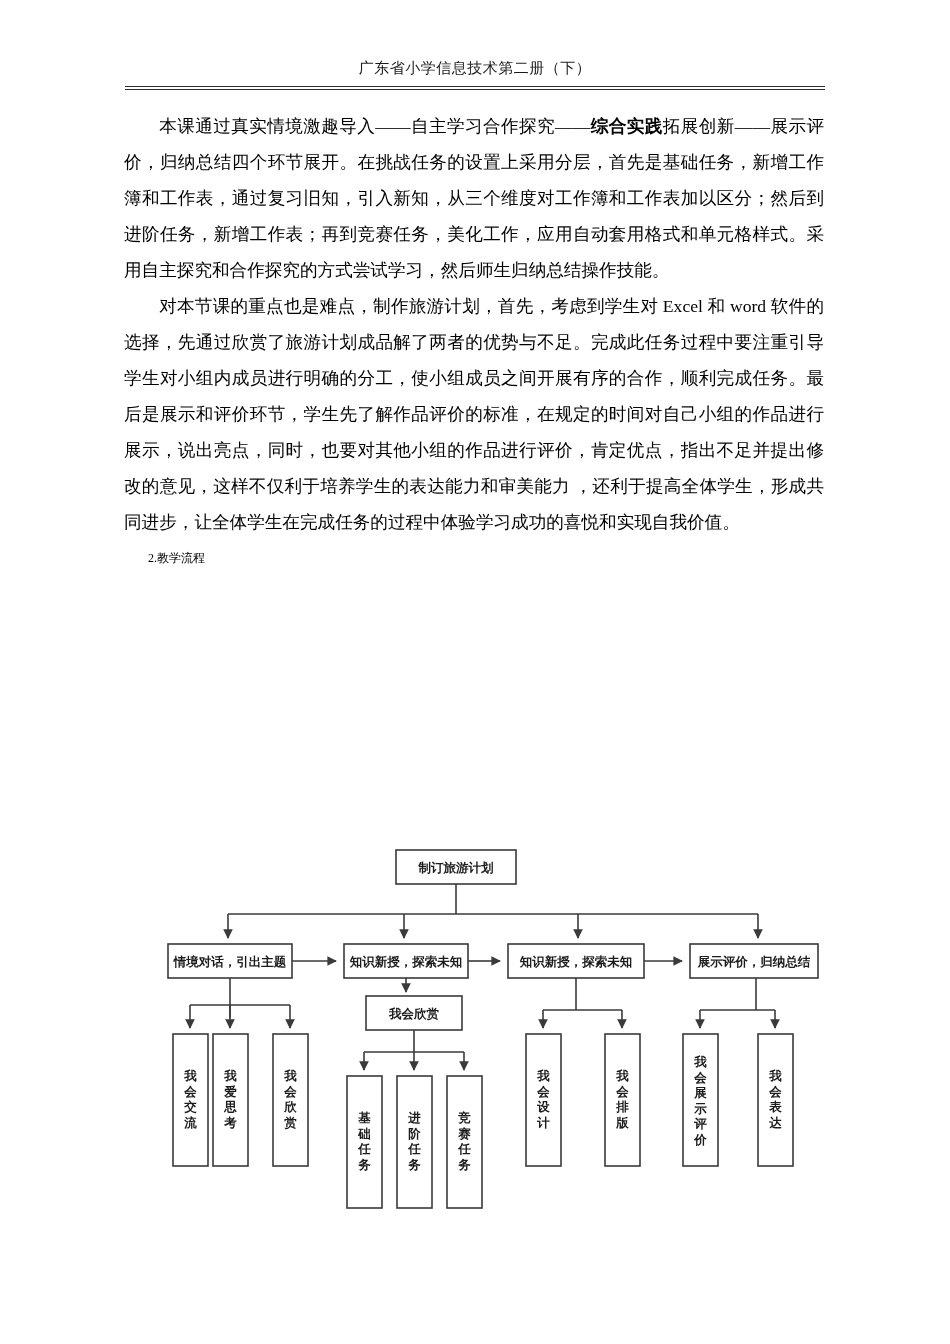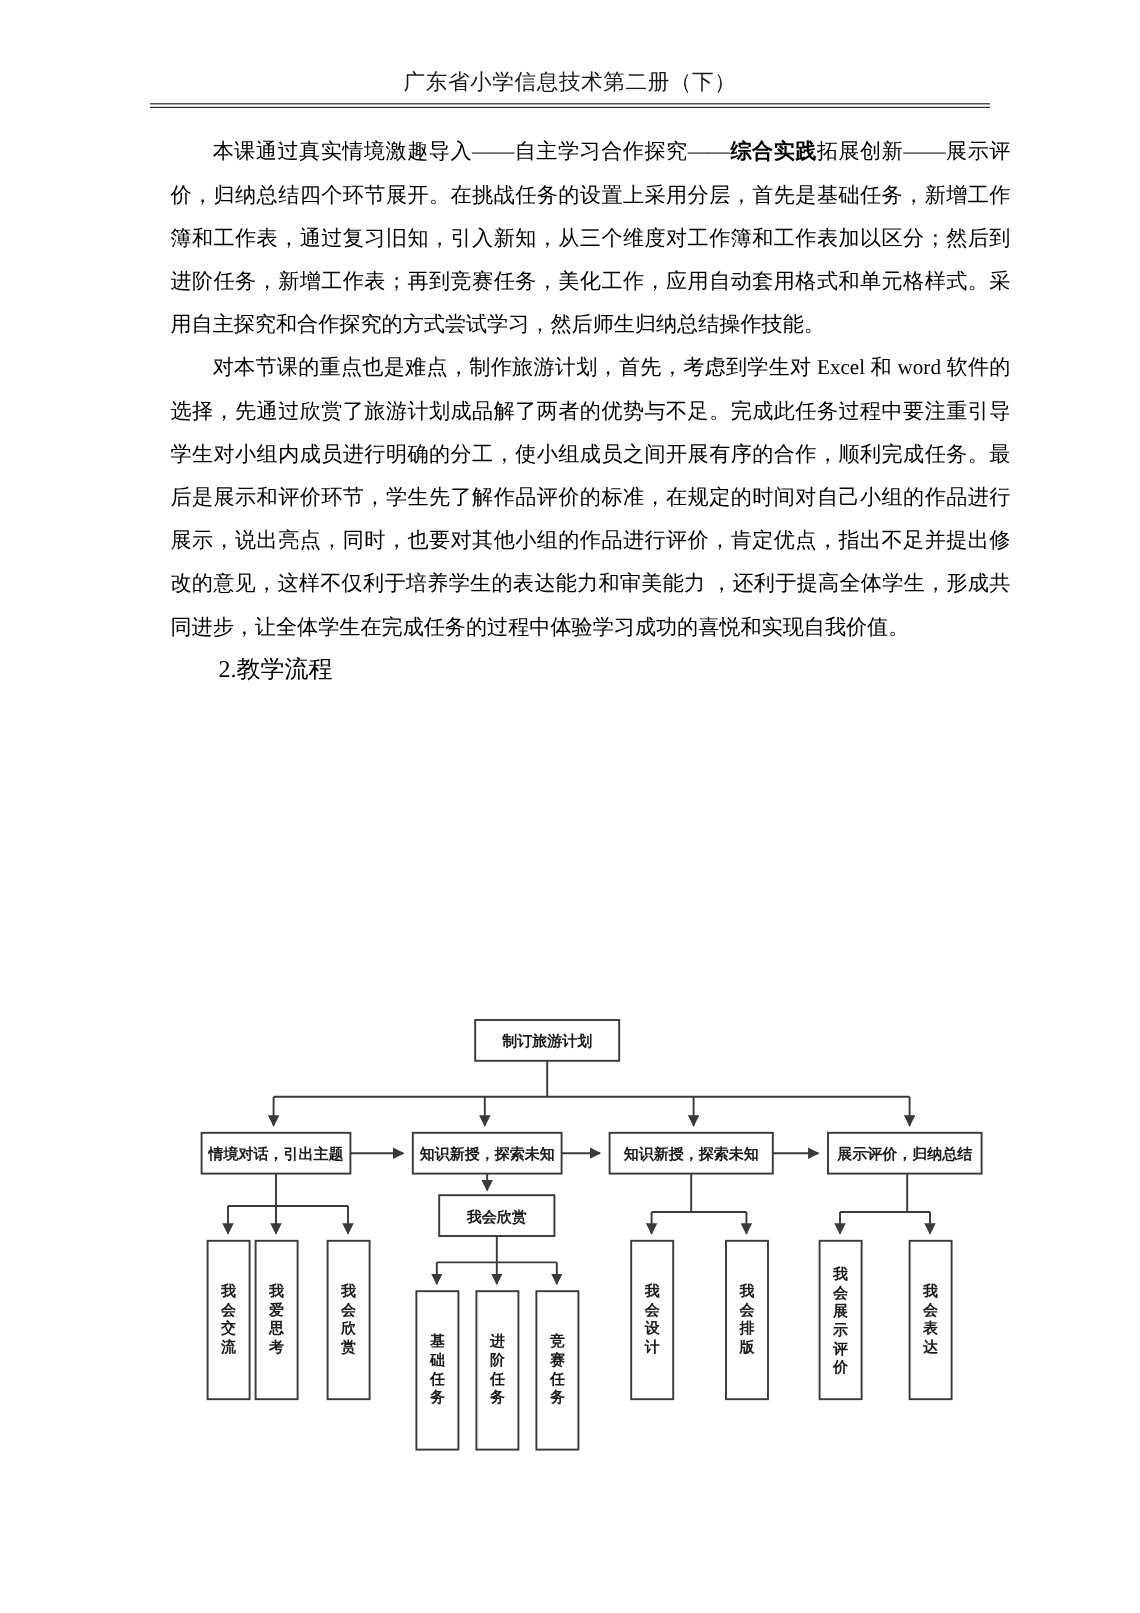--- a/index.html
+++ b/index.html
@@ -25,21 +25,21 @@
 
   
   .header {
     position: absolute;
     left: 125px;
     top: 58px;
     width: 700px;
     text-align: center;
   }
   .header-title {
-    font-size: 18px;
+    font-size: 15px;
     letter-spacing: 0.5px;
     color: #1a1a1a;
     line-height: 20px;
     white-space: nowrap;
   }
   .header-rule {
     position: absolute;
     left: 125px;
     top: 86px;
     width: 700px;
@@ -51,37 +51,37 @@
     left: 125px;
     top: 89px;
     width: 700px;
     height: 0;
     border-top: 0.7px solid #2b2b2b;
   }
 
   
   .body-text {
     position: absolute;
-    left: 142px;
+    left: 124px;
     top: 108px;
     width: 700px;
   }
   .para {
     font-size: 17.6px;
     line-height: 36px;
     text-align: justify;
     text-justify: inter-character;
     text-indent: 2em;
     margin: 0 0 0 0;
     color: #000;
   }
   .bold-run { font-weight: bold; }
 
   .section-label {
-    font-size: 20px;
+    font-size: 12px;
     line-height: 36px;
     text-indent: 2em;
     margin: 0;
   }
 
   
   .flowchart {
     position: absolute;
     left: 0;
     top: 830px;

